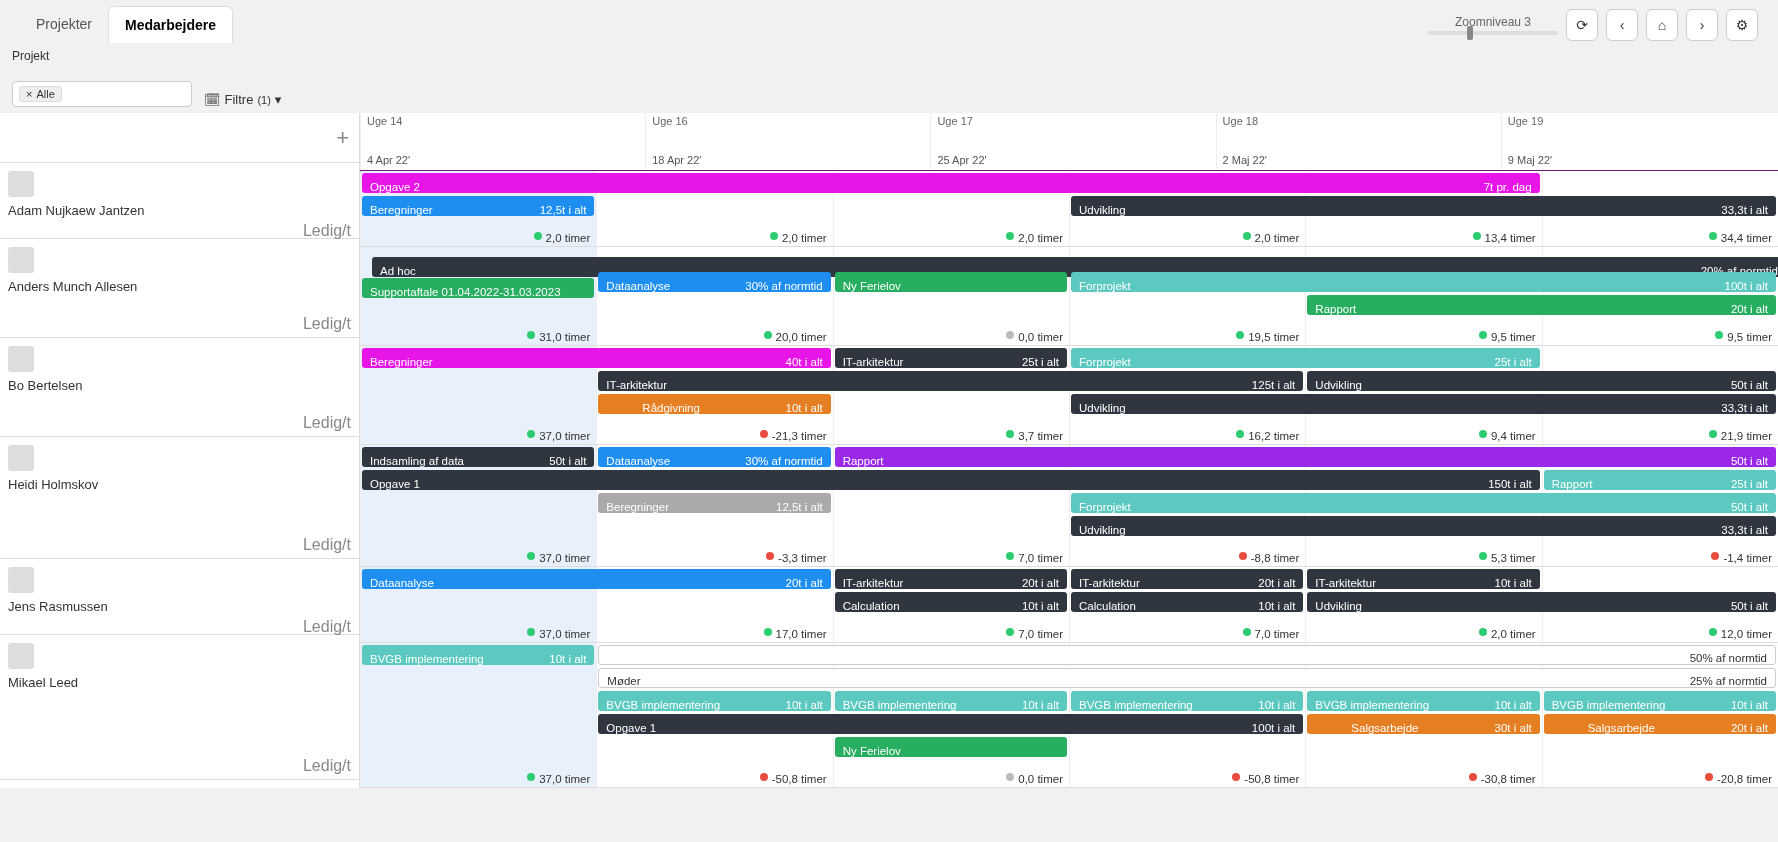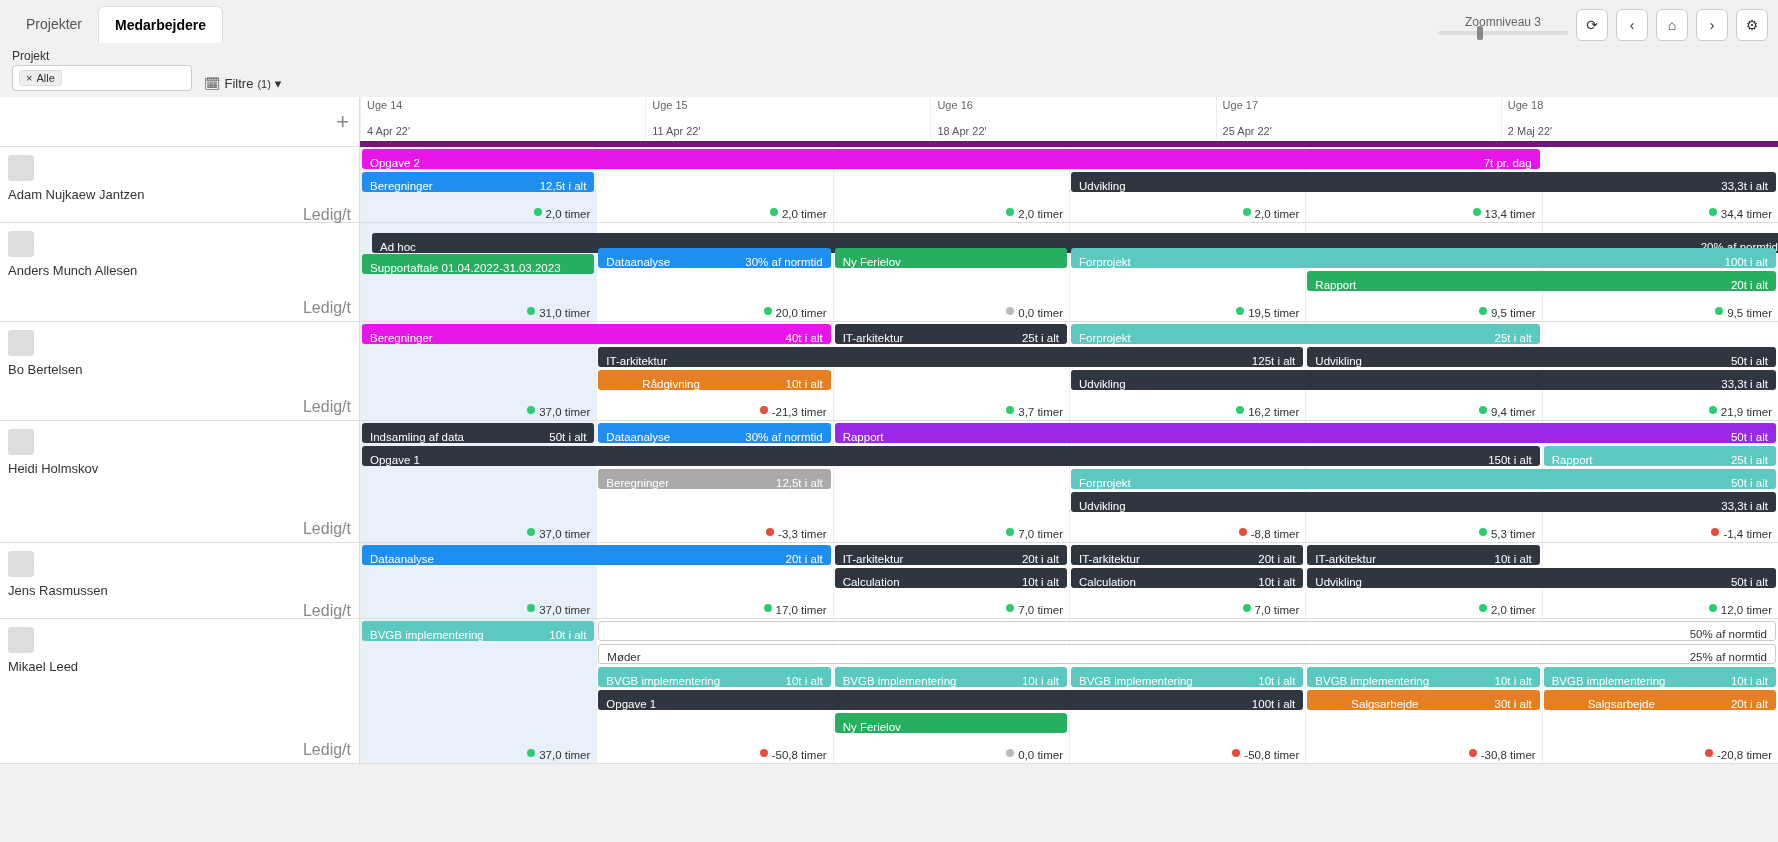--- a/index.html
+++ b/index.html
@@ -1,49 +1,49 @@
 <!DOCTYPE html>
 <html><head>
 <meta charset="utf-8">
 <style>
   * { box-sizing: border-box; margin: 0; padding: 0; }
   body { font-family: -apple-system, "Segoe UI", Arial, sans-serif; font-size: 12px; background: #f1f1f1; color: #333; }
   
   
-  .topbar { display: flex; align-items: center; justify-content: space-between; padding: 6px 10px; }
+  .topbar { display: flex; align-items: center; justify-content: space-between; padding: 6px 20px; }
   .tabs { display: flex; gap: 0; }
   .tab { padding: 10px 16px; font-size: 14px; color: #555; cursor: pointer; border-radius: 6px 6px 0 0; }
   .tab.active { background: #fff; color: #000; border: 1px solid #ddd; border-bottom: none; font-weight: 600;}
   
   .topright { display: flex; align-items: center; gap: 8px; }
   .zoom-col { text-align: center; color: #666; font-size: 12px;}
   .zoom-slider { width: 130px; height: 4px; background: #ddd; border-radius: 2px; position: relative; margin-top: 2px;}
   .zoom-slider::after{content:'';position:absolute;left:30%;top:-5px;width:6px;height:14px;background:#888;border-radius:2px;}
   .tb-btn { width: 32px; height: 32px; border: 1px solid #ccc; border-radius: 6px; background: #fff; display: flex; align-items: center; justify-content: center; cursor: pointer; font-size: 14px;}
   
   
   .filter-row { display: flex; align-items: flex-end; gap: 12px; padding: 0 12px 6px; }
-  .filter-block label { display: block; font-size: 12px; color: #333; margin-bottom: 2px;}
+  .filter-block label { display: block; font-size: 12px; color: #333; margin-bottom: 18px;}
   .chip-select { border: 1px solid #ccc; border-radius: 4px; background: #fff; padding: 3px 6px; min-width: 180px; height: 26px; display: flex; align-items: center;}
   .chip { background: #eee; border: 1px solid #ddd; border-radius: 3px; padding: 1px 6px; font-size: 11px; display: inline-flex; align-items: center; gap: 4px;}
   .filter-link { color: #333; font-size: 13px; display: inline-flex; align-items: center; gap: 4px; cursor: pointer;}
   
   
   .grid { display: flex; background: #fff;}
   .sidebar { width: 360px; flex: none; border-right: 1px solid #ddd; }
   .add-row { height: 50px; border-bottom: 1px solid #ddd; display: flex; justify-content: flex-end; align-items: center; padding-right: 10px; font-size: 22px; color: #888; cursor: pointer;}
   
   .emp-row { border-bottom: 1px solid #ddd; position: relative; padding: 8px 8px 4px 8px; display: flex; flex-direction: column; }
   .emp-top { display: flex; align-items: center; gap: 8px;}
   .avatar { width: 26px; height: 26px; background: #ddd; border-radius: 3px; display:inline-block;}
   .emp-name { font-size: 13px; margin-top: 6px; }
   .ledig { text-align: right; color: #888; font-size: 16px; margin-top: auto; padding-top: 4px;}
   
   .timeline { flex: 1; overflow: hidden;}
-  .header-weeks { display: flex; height: 50px; border-bottom: 6px solid #701a75; gap: 8px;}
+  .header-weeks { display: flex; height: 58px; border-bottom: 1px solid #701a75; gap: 8px;}
   .week { flex: 1; border-left: 1px solid #eee; padding: 2px 6px; display:flex; flex-direction:column; justify-content:space-between;}
   .week-num { font-size: 11px; color: #666;}
   .week-date { font-size: 11px; color: #555; padding-bottom: 2px;}
   
   .track-row { display:flex; border-bottom:1px solid #ddd; position: relative;}
   .track-row .week-col { flex:1; border-left:1px solid #eee;}
   .week-col.first { background:#e8f1fb;}
   
   .bars { position:absolute; left:0; right:0; top:2px;}
   .bar { position:absolute; height:20px; border-radius:3px; color:#fff; font-size:11.5px; display:flex; align-items:flex-end; padding:0 8px; white-space:nowrap; overflow:hidden;}
@@ -160,34 +160,34 @@
         </div>
       </div>
   </div>
   <div class="timeline">
     <div class="header-weeks" id="week-head">
         <div class="week first">
           <span class="week-num">Uge 14</span>
           <span class="week-date">4 Apr 22'</span>
         </div>
         <div class="week">
-          <span class="week-num">Uge 15</span>
-          <span class="week-date">11 Apr 22'</span>
-        </div>
-        <div class="week">
           <span class="week-num">Uge 16</span>
           <span class="week-date">18 Apr 22'</span>
         </div>
         <div class="week">
           <span class="week-num">Uge 17</span>
           <span class="week-date">25 Apr 22'</span>
         </div>
         <div class="week">
           <span class="week-num">Uge 18</span>
           <span class="week-date">2 Maj 22'</span>
+        </div>
+        <div class="week">
+          <span class="week-num">Uge 19</span>
+          <span class="week-date">9 Maj 22'</span>
         </div>
       </div>
     <div id="tracks">
         <div class="track-row" style="height: 76px;">
           <div class="week-col first"></div>
           <div class="week-col"></div>
           <div class="week-col"></div>
           <div class="week-col"></div>
           <div class="week-col"></div>
           <div class="week-col"></div>

